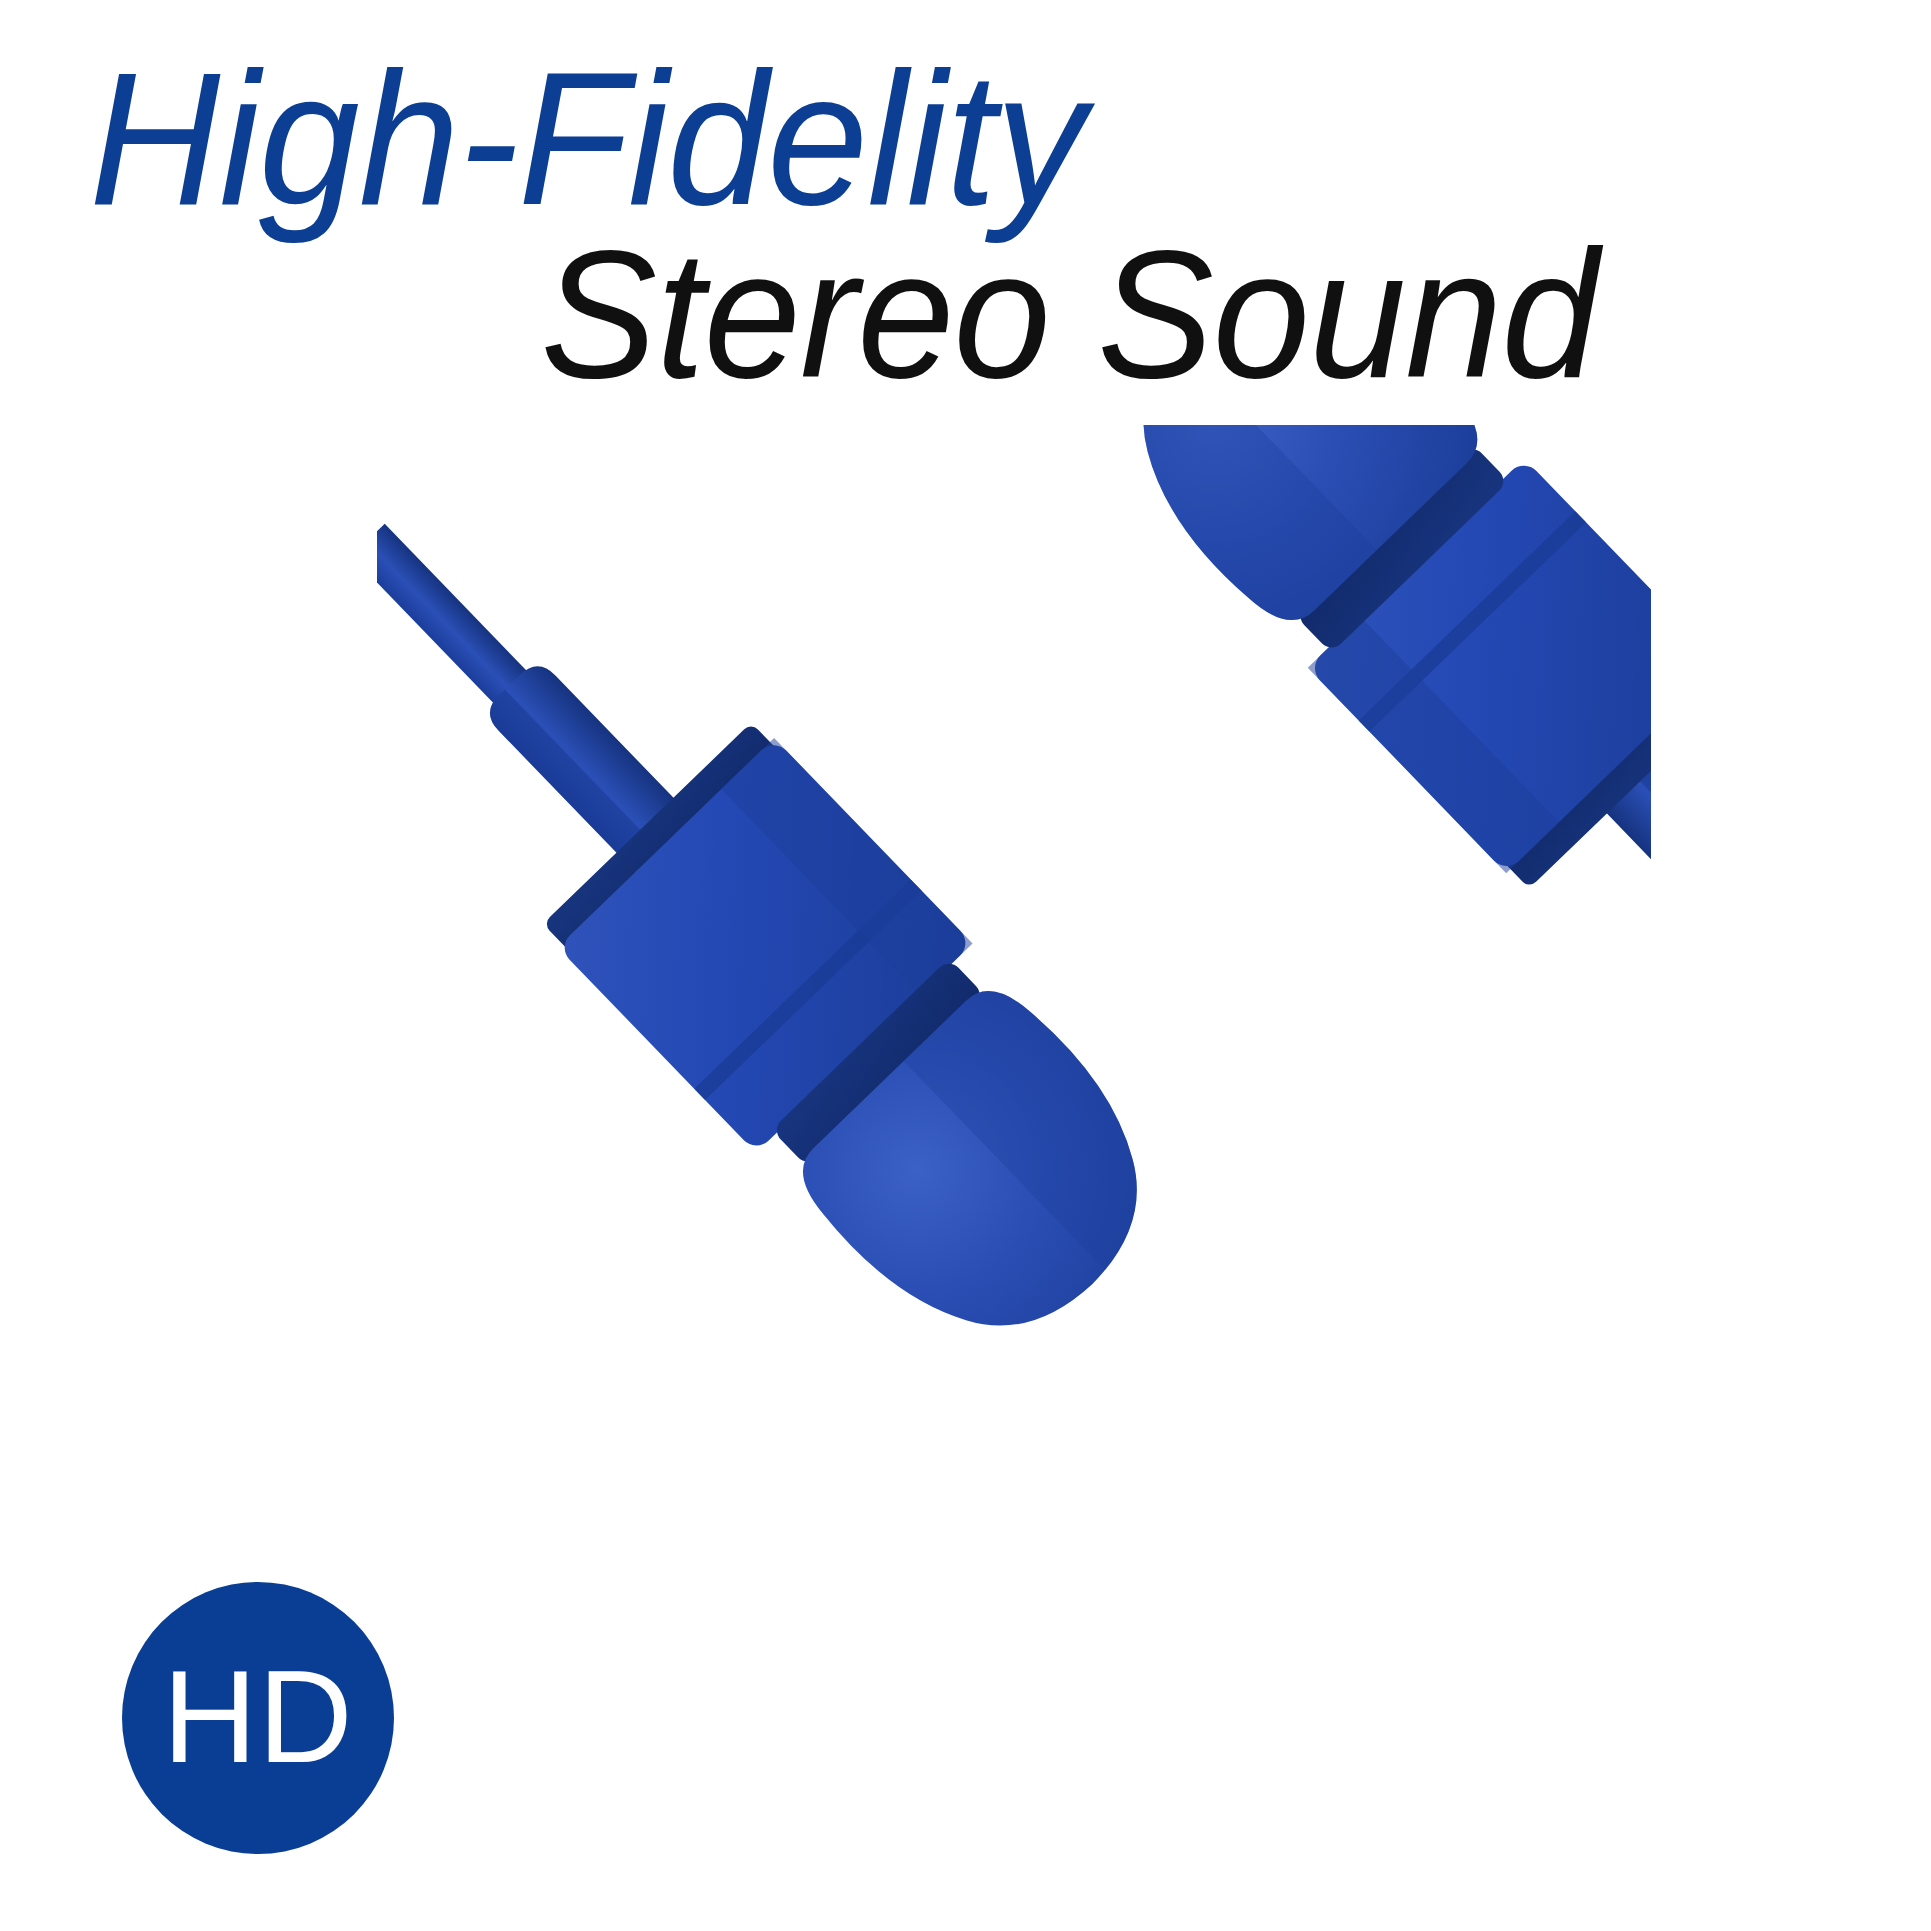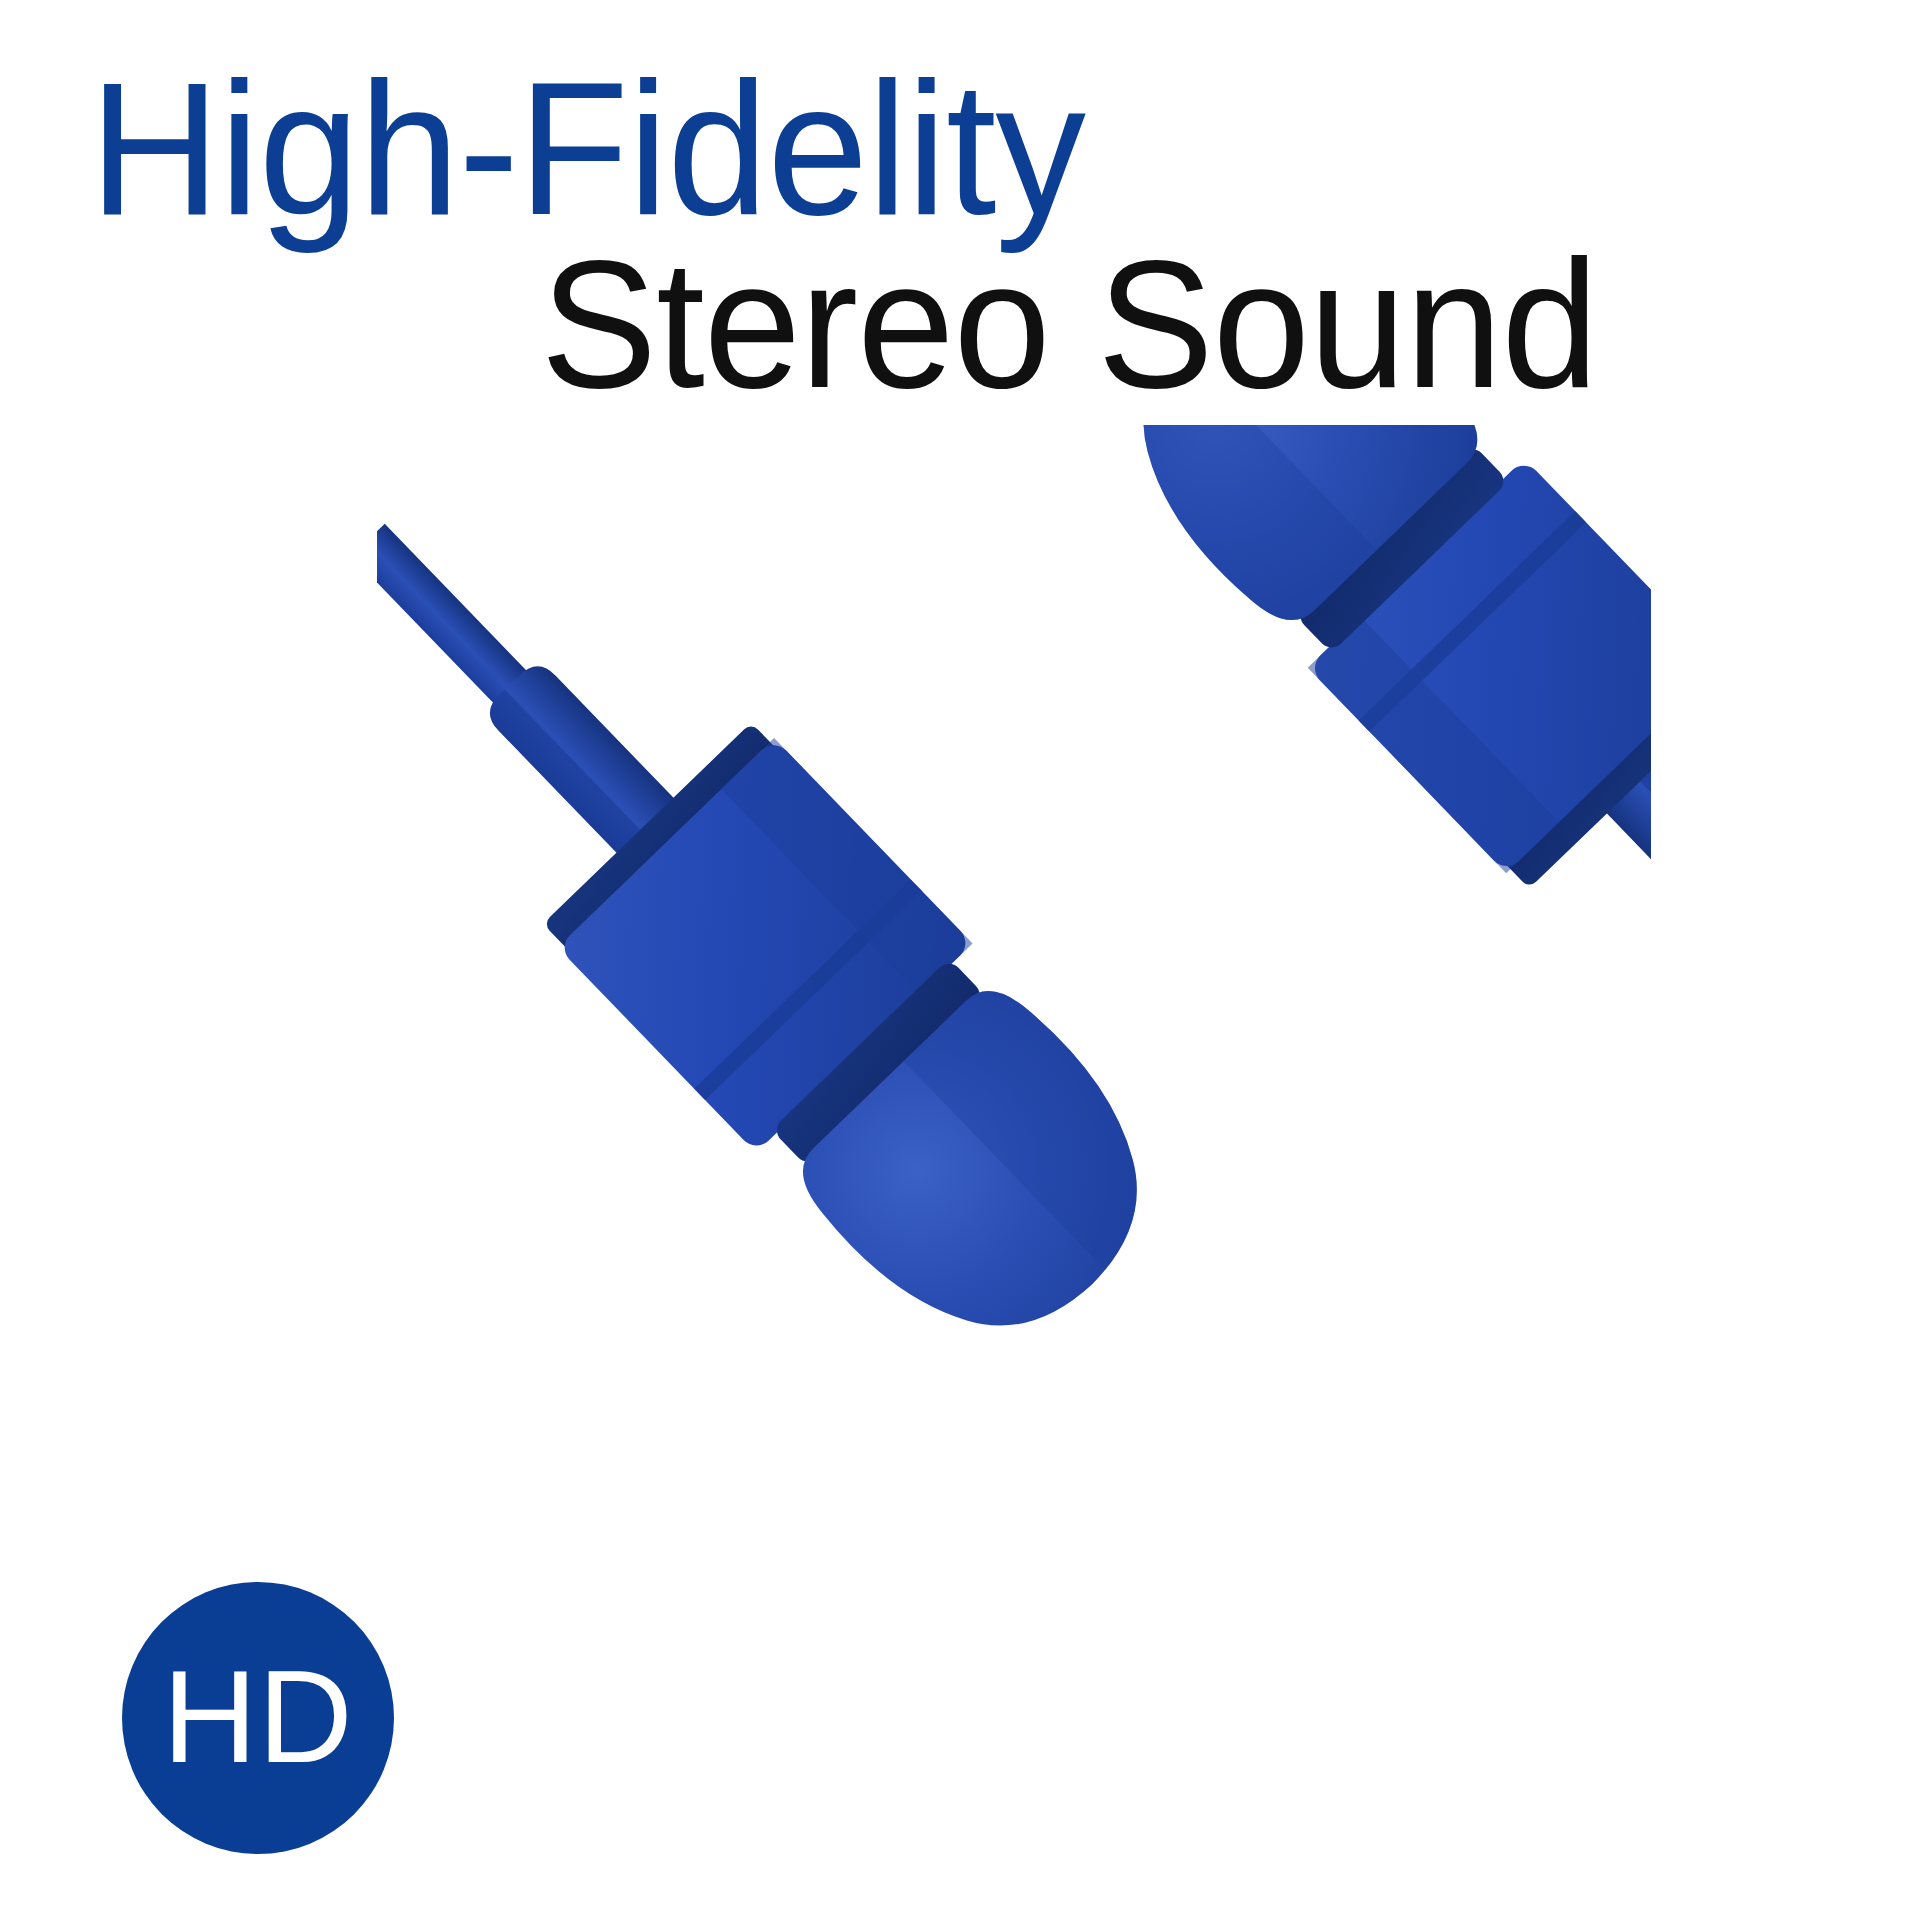--- a/index.html
+++ b/index.html
@@ -18,24 +18,25 @@
     width: 1931px;
     height: 1931px;
     background: #ffffff;
     overflow: hidden;
   }
 
   
   .headline-block {
     position: absolute;
     left: 0;
-    top: 64px;
+    top: 54px;
     width: 1757px;
     text-align: right;
     padding-right: 0;
+    font-style: italic;
   }
   .headline-line1 {
     display: block;
     font-family: "Liberation Sans", sans-serif;
     font-size: 189px;
     line-height: 170px;
     font-weight: 300;
     letter-spacing: -1px;
     color: #0C3F93;
     white-space: nowrap;

